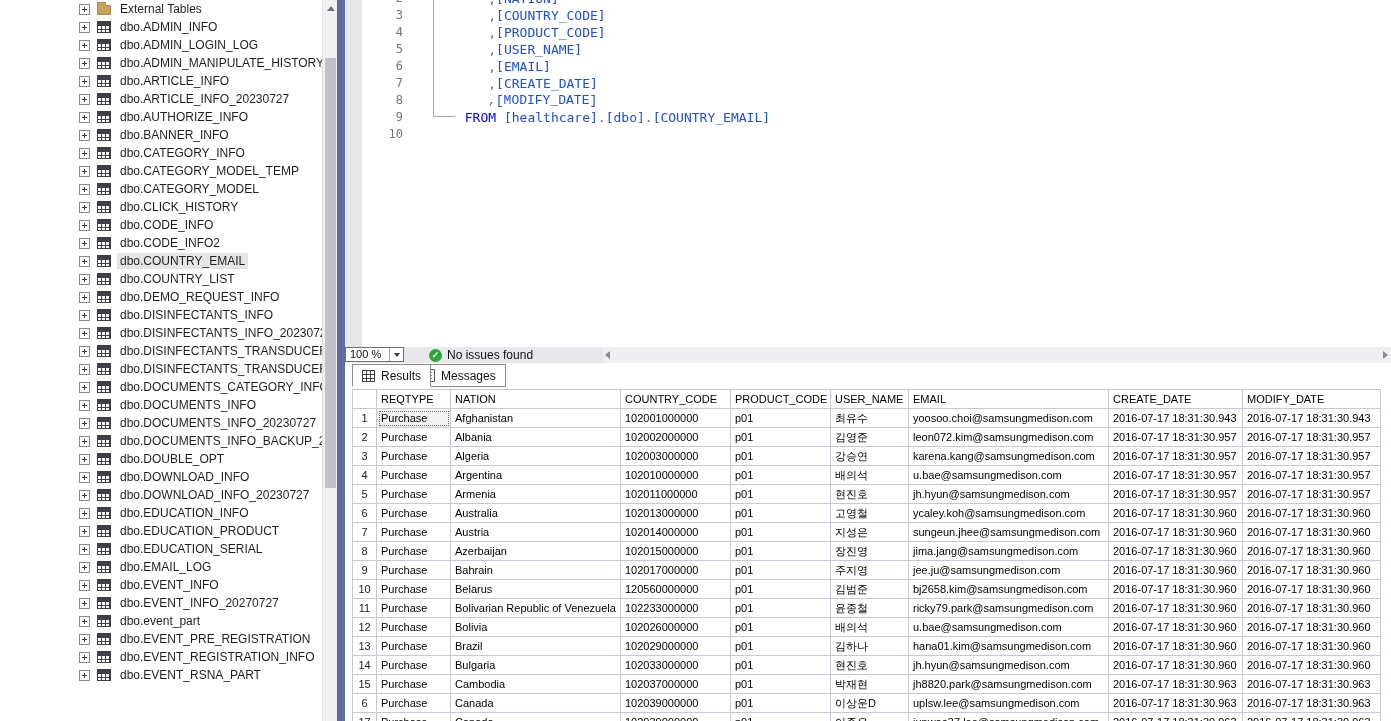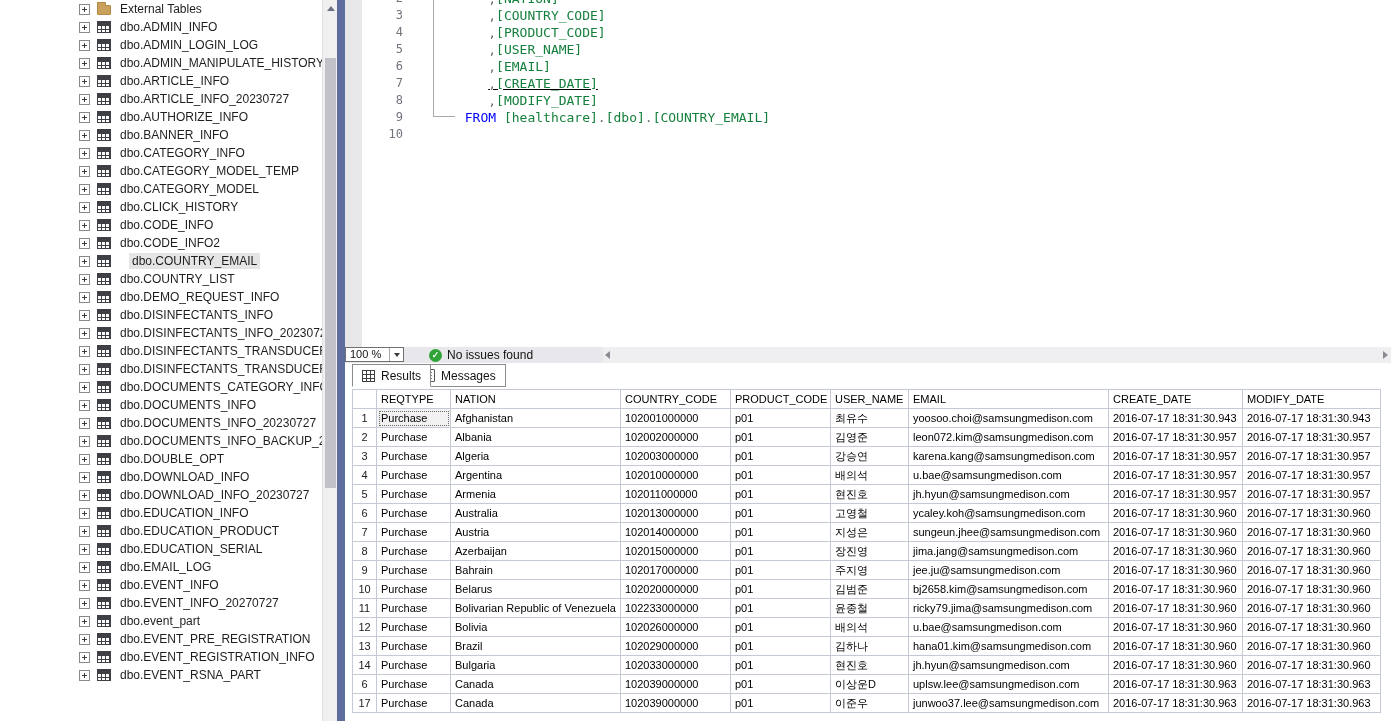--- a/index.html
+++ b/index.html
@@ -36,21 +36,21 @@
     background-color:#fff;
   }
   .tree-icon.folder {
     height:10px; margin-top:2px; background:#C9A15B; border:1px solid #B08A44; border-radius:1px;
   }
   .tree-icon.folder::before {
     content:""; position:absolute; left:-1px; top:-4px; width:7px; height:3px;
     background:#C9A15B; border:1px solid #B08A44; border-bottom:none; border-radius:1px 1px 0 0;
   }
   .tree-label { font-size:12px; color:#1e1e1e; padding:1px 3px; }
-  .tree-label.selected { background:#E5E5E5;margin-left:12px; }
+  .tree-label.selected { background:#E5E5E5; }
 
   
   #tree-scrollbar {
     position:absolute; left:322px; top:0; width:15px; height:721px;
     background:#F0F0F1; border-left:1px solid #E2E2E4;
   }
   #tree-scroll-up {
     position:absolute; left:0; top:0; width:15px; height:16px;
     display:flex; align-items:center; justify-content:center;
   }
@@ -67,21 +67,21 @@
   #splitter { position:absolute; left:337px; top:0; width:8px; height:721px; background:#5E6C9E; }
 
   
   #editor { position:absolute; left:345px; top:0; width:1046px; height:347px; background:#fff; overflow:hidden; }
   #indicator-margin { position:absolute; left:0; top:0; width:17px; height:347px; background:#E7E7EA; }
   #code-lines { position:absolute; left:0; top:-10px; right:0; }
   .code-line { display:flex; height:17px; line-height:17px; font-family:"DejaVu Sans Mono", monospace; font-size:13px; }
   .line-number { flex:0 0 62px; width:62px; text-align:right; padding-right:4px; color:#71757E; font-size:12px; }
   .code-text { margin-left:3px; white-space:pre; }
   .seg-keyword { color:#0000FF; }
-  .seg-ident  { color:#15803d; }
+  .seg-ident  { color:#1d4ed8; }
   .seg-punct  { color:#6e6e6e; }
   #outline-guide {
     position:absolute; left:88px; top:0; width:22px; height:117px;
     border-left:1px solid #A8A8A8; border-bottom:1px solid #A8A8A8;
   }
 
   
   #editor-status {
     position:absolute; left:345px; top:347px; width:1046px; height:16px;
     background:#E8E8EC; overflow:hidden;
@@ -378,25 +378,25 @@
       <div class="code-line">
         <span class="line-number">5</span>
         <span class="code-text" style="padding-left: 10ch;"><span class="seg-punct">,</span><span class="seg-ident">[USER_NAME]</span></span>
       </div>
       <div class="code-line">
         <span class="line-number">6</span>
         <span class="code-text" style="padding-left: 10ch; text-align: center;"><span class="seg-punct">,</span><span class="seg-ident">[EMAIL]</span></span>
       </div>
       <div class="code-line">
         <span class="line-number">7</span>
-        <span class="code-text" style="padding-left: 10ch; text-decoration: underline;"><span class="seg-punct">,</span><span class="seg-ident">[CREATE_DATE]</span></span>
+        <span class="code-text" style="padding-left: 10ch;"><span class="seg-punct">,</span><span class="seg-ident">[CREATE_DATE]</span></span>
       </div>
       <div class="code-line">
         <span class="line-number">8</span>
-        <span class="code-text" style="padding-left: 10ch;"><span class="seg-punct">,</span><span class="seg-ident">[MODIFY_DATE]</span></span>
+        <span class="code-text" style="padding-left: 10ch; font-family: Liberation Mono, monospace;"><span class="seg-punct">,</span><span class="seg-ident">[MODIFY_DATE]</span></span>
       </div>
       <div class="code-line">
         <span class="line-number">9</span>
         <span class="code-text" style="padding-left: 7ch;"><span class="seg-keyword">FROM</span><span class="seg-punct"> </span><span class="seg-ident">[healthcare]</span><span class="seg-punct">.</span><span class="seg-ident">[dbo]</span><span class="seg-punct">.</span><span class="seg-ident">[COUNTRY_EMAIL]</span></span>
       </div>
       <div class="code-line">
         <span class="line-number">10</span>
         <span class="code-text" style="padding-left: 0ch;"></span>
       </div>
     </div>
@@ -550,35 +550,35 @@
           <td>p01</td>
           <td>주지영</td>
           <td>jee.ju@samsungmedison.com</td>
           <td>2016-07-17 18:31:30.960</td>
           <td>2016-07-17 18:31:30.960</td>
         </tr>
         <tr>
           <td class="rownum">10</td>
           <td>Purchase</td>
           <td>Belarus</td>
-          <td>102020000000</td>
+          <td>120560000000</td>
           <td>p01</td>
           <td>김범준</td>
           <td>bj2658.kim@samsungmedison.com</td>
           <td>2016-07-17 18:31:30.960</td>
           <td>2016-07-17 18:31:30.960</td>
         </tr>
         <tr>
           <td class="rownum">11</td>
           <td>Purchase</td>
           <td>Bolivarian Republic of Venezuela</td>
           <td>102233000000</td>
           <td>p01</td>
           <td>윤종철</td>
-          <td>ricky79.jima@samsungmedison.com</td>
+          <td>ricky79.park@samsungmedison.com</td>
           <td>2016-07-17 18:31:30.960</td>
           <td>2016-07-17 18:31:30.960</td>
         </tr>
         <tr>
           <td class="rownum">12</td>
           <td>Purchase</td>
           <td>Bolivia</td>
           <td>102026000000</td>
           <td>p01</td>
           <td>배의석</td>
@@ -600,20 +600,31 @@
         <tr>
           <td class="rownum">14</td>
           <td>Purchase</td>
           <td>Bulgaria</td>
           <td>102033000000</td>
           <td>p01</td>
           <td>현진호</td>
           <td>jh.hyun@samsungmedison.com</td>
           <td>2016-07-17 18:31:30.960</td>
           <td>2016-07-17 18:31:30.960</td>
+        </tr>
+        <tr>
+          <td class="rownum">15</td>
+          <td>Purchase</td>
+          <td>Cambodia</td>
+          <td>102037000000</td>
+          <td>p01</td>
+          <td>박재현</td>
+          <td>jh8820.park@samsungmedison.com</td>
+          <td>2016-07-17 18:31:30.963</td>
+          <td>2016-07-17 18:31:30.963</td>
         </tr>
         <tr>
           <td class="rownum">6</td>
           <td>Purchase</td>
           <td>Canada</td>
           <td>102039000000</td>
           <td>p01</td>
           <td>이상운D</td>
           <td>uplsw.lee@samsungmedison.com</td>
           <td>2016-07-17 18:31:30.963</td>

